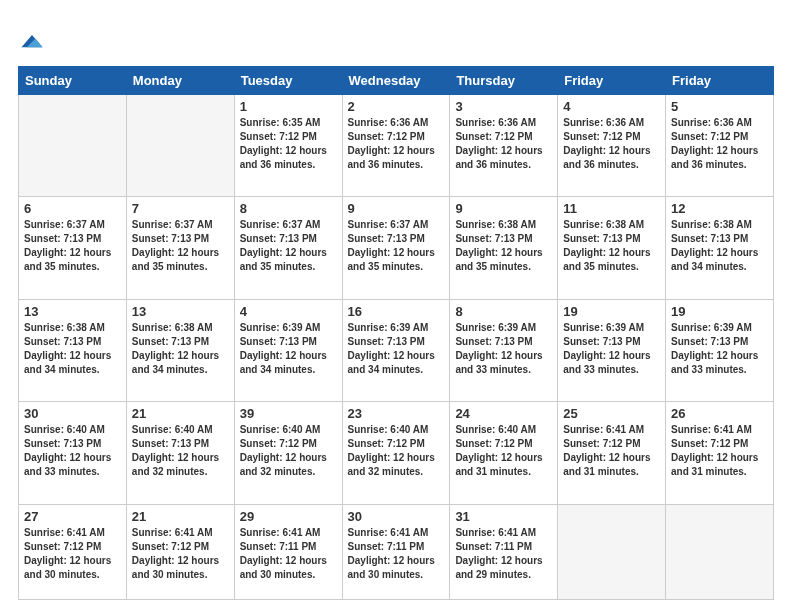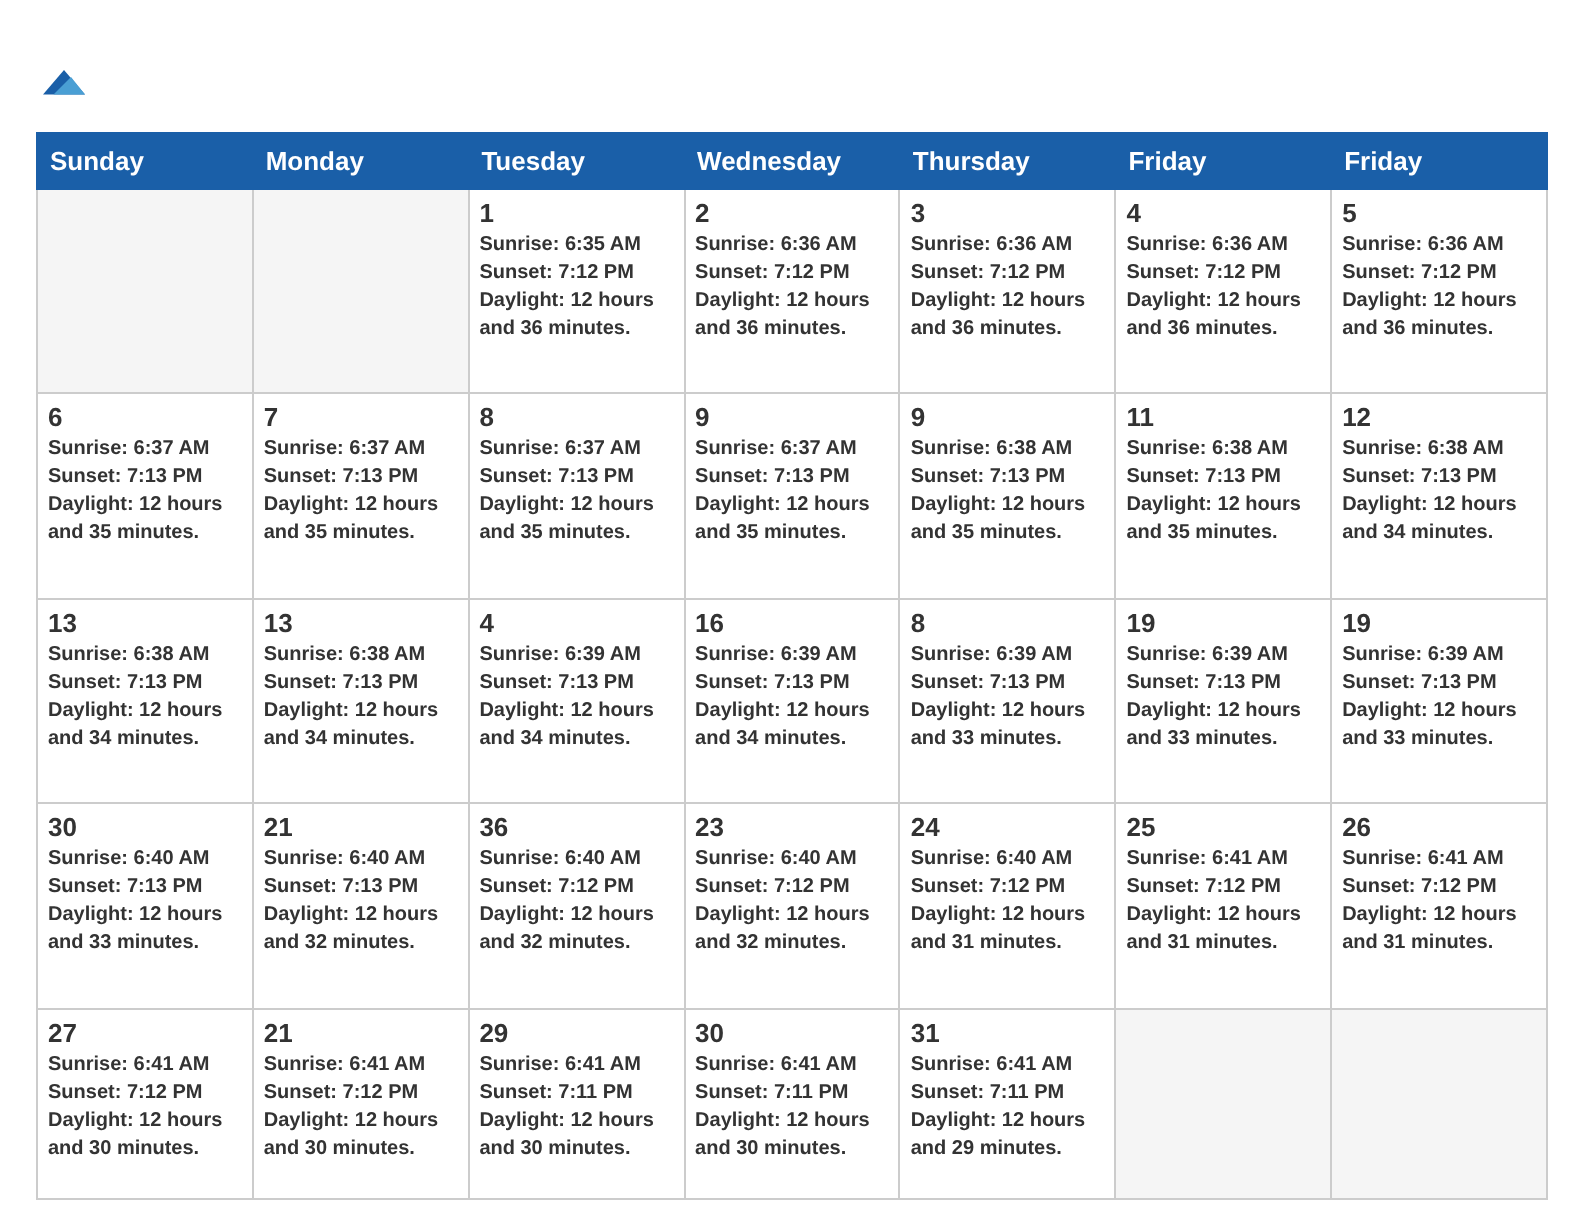--- a/index.html
+++ b/index.html
@@ -267,21 +267,21 @@
 Sunset: 7:13 PM
 Daylight: 12 hours and 33 minutes.</div>
           </td>
           <td>
             <span class="day-number">21</span>
             <div class="day-info" style="white-space: pre-line;">Sunrise: 6:40 AM
 Sunset: 7:13 PM
 Daylight: 12 hours and 32 minutes.</div>
           </td>
           <td>
-            <span class="day-number">36</span>
+            <span class="day-number">39</span>
             <div class="day-info" style="white-space: pre-line;">Sunrise: 6:40 AM
 Sunset: 7:12 PM
 Daylight: 12 hours and 32 minutes.</div>
           </td>
           <td>
             <span class="day-number">23</span>
             <div class="day-info" style="white-space: pre-line;">Sunrise: 6:40 AM
 Sunset: 7:12 PM
 Daylight: 12 hours and 32 minutes.</div>
           </td>

